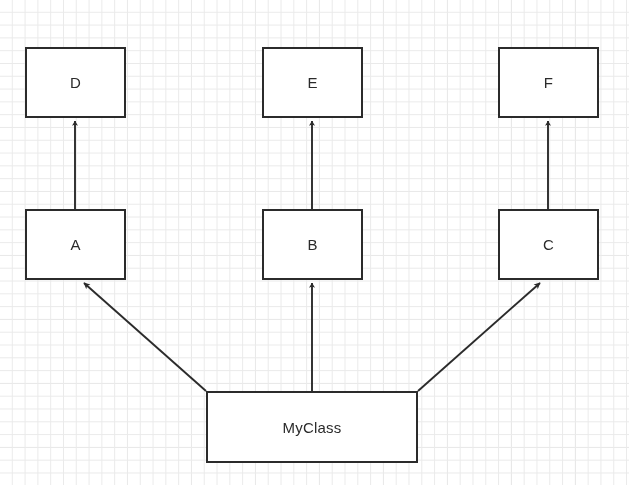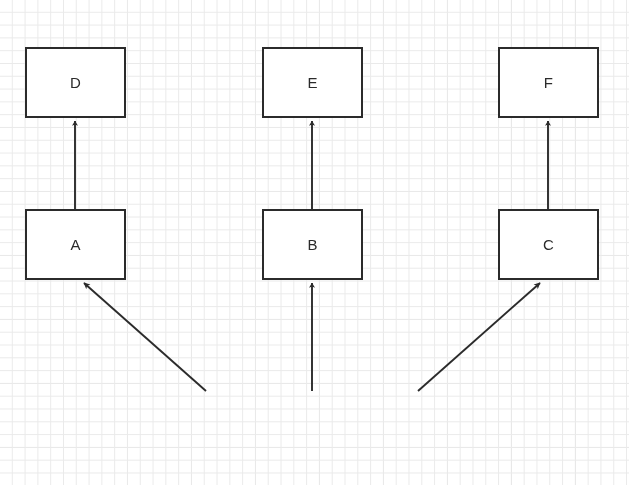--- a/index.html
+++ b/index.html
@@ -100,14 +100,17 @@
   </div>
 
   <div class="node" style="left:262px; top:209px; width:101px; height:71px;">
     <span class="node-label">B</span>
   </div>
 
   <div class="node" style="left:498px; top:209px; width:101px; height:71px;">
     <span class="node-label">C</span>
   </div>
 
+  <div class="node" style="left:206px; top:391px; width:212px; height:72px;">
+    <span class="node-label">MyClass</span>
+  </div>
 
 </div>
 
 </body></html>

